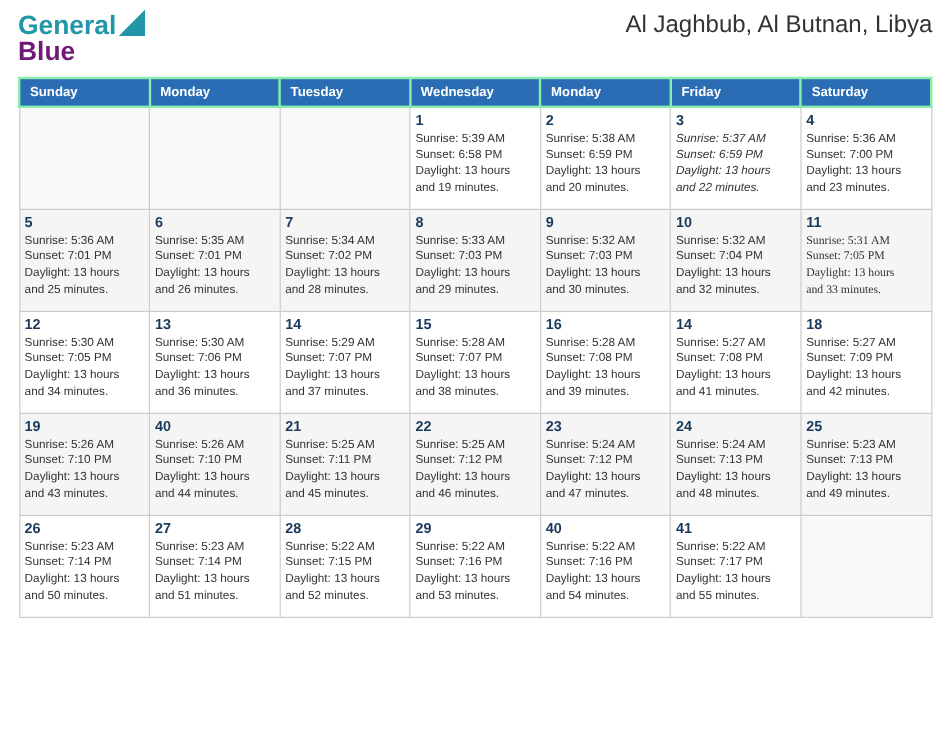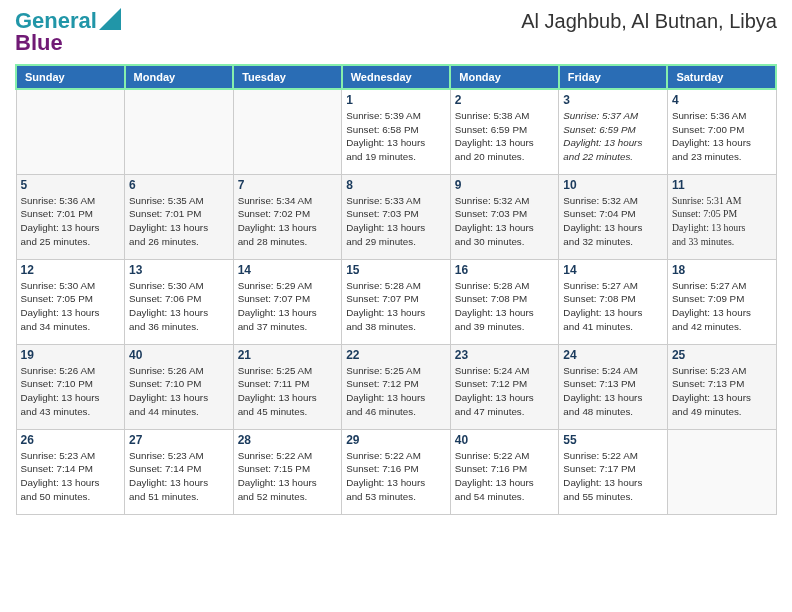--- a/index.html
+++ b/index.html
@@ -272,21 +272,21 @@
 and 53 minutes.</div>
           </td>
           <td>
             <div class="day-num">40</div>
             <div class="day-info" style="white-space: pre-line;">Sunrise: 5:22 AM
 Sunset: 7:16 PM
 Daylight: 13 hours
 and 54 minutes.</div>
           </td>
           <td>
-            <div class="day-num">55</div>
+            <div class="day-num">41</div>
             <div class="day-info" style="white-space: pre-line;">Sunrise: 5:22 AM
 Sunset: 7:17 PM
 Daylight: 13 hours
 and 55 minutes.</div>
           </td>
           <td class="empty"></td>
         </tr>
       </tbody>
   </table>
 </div>

